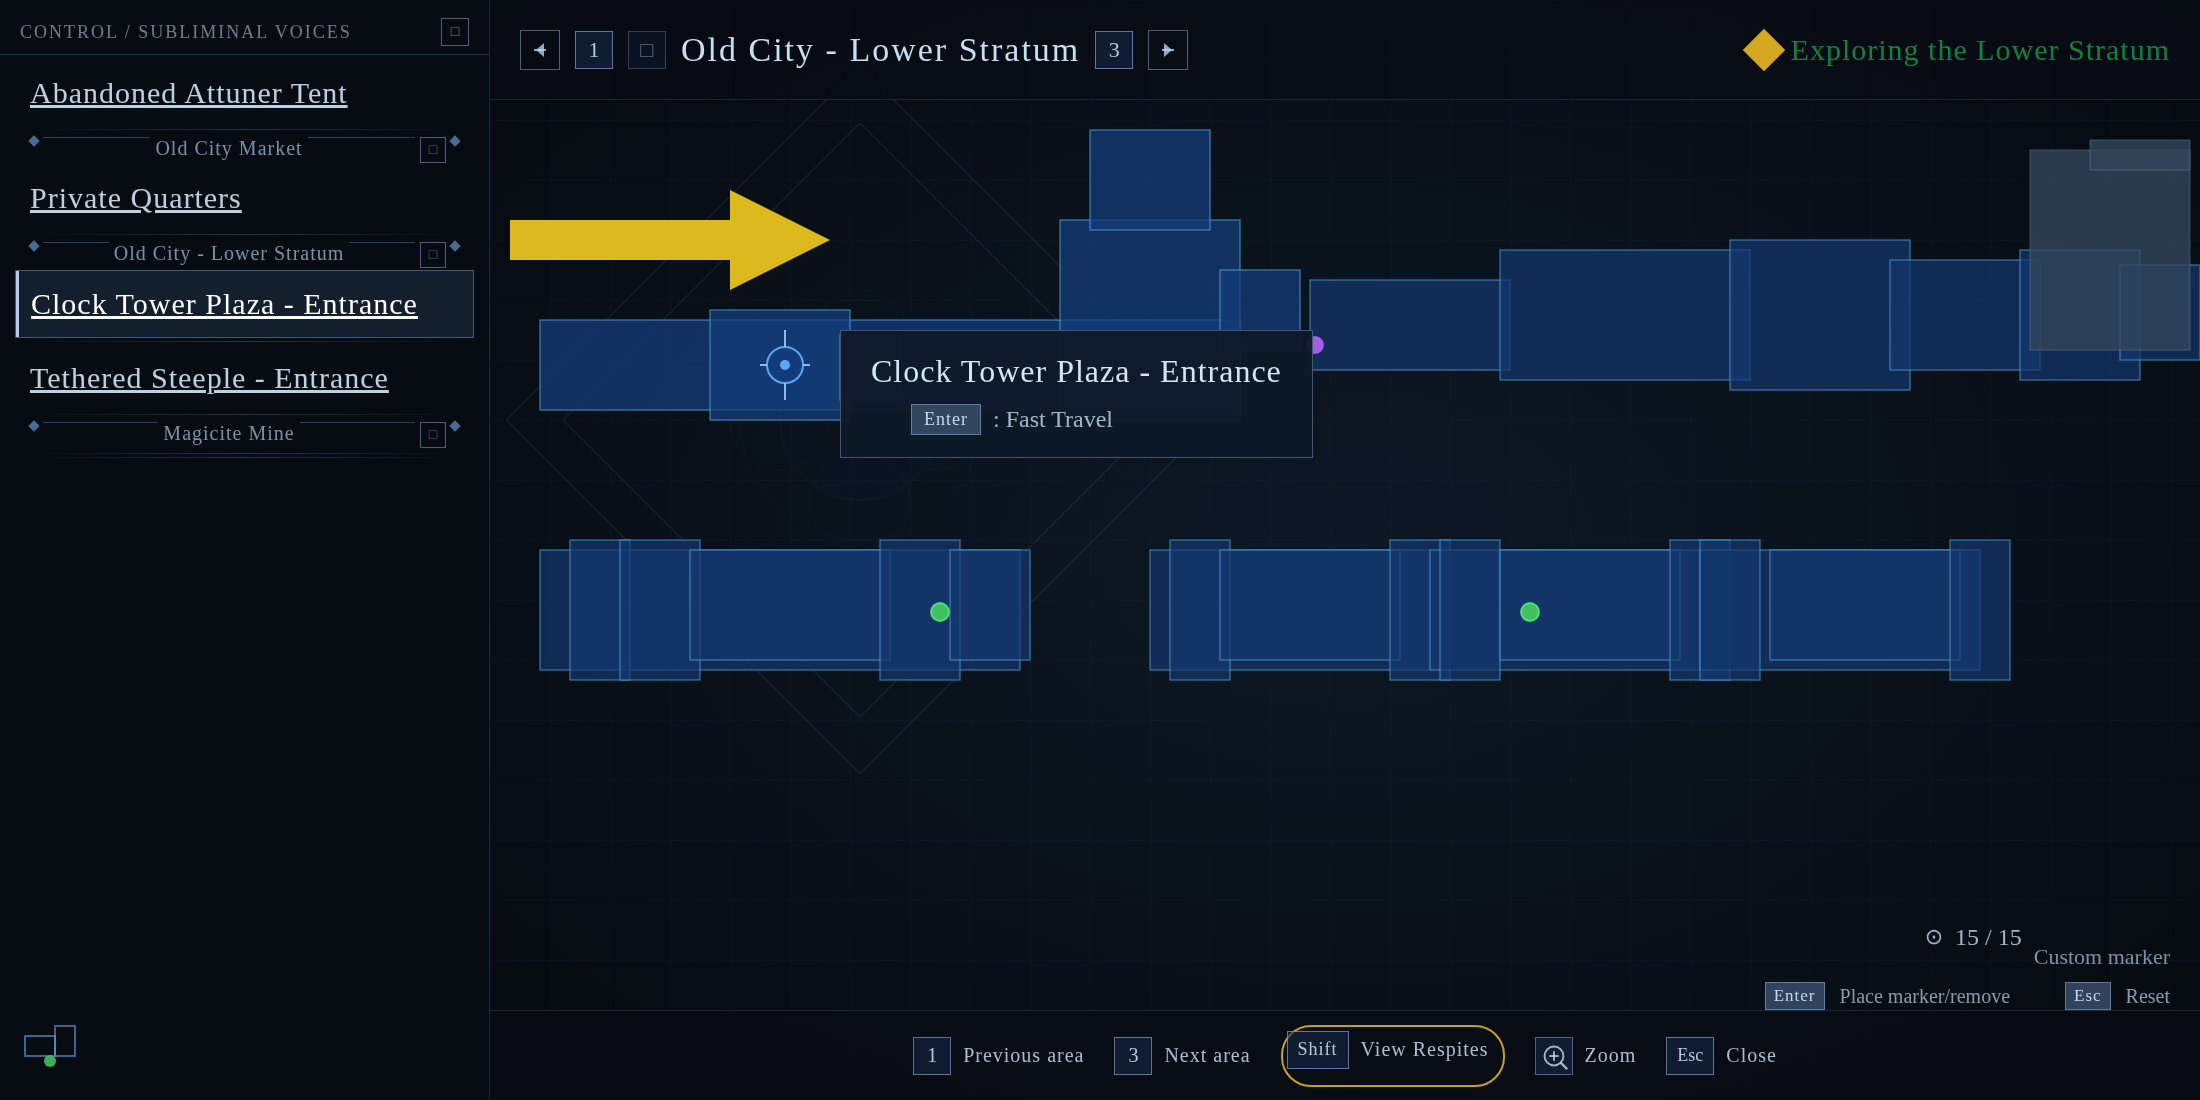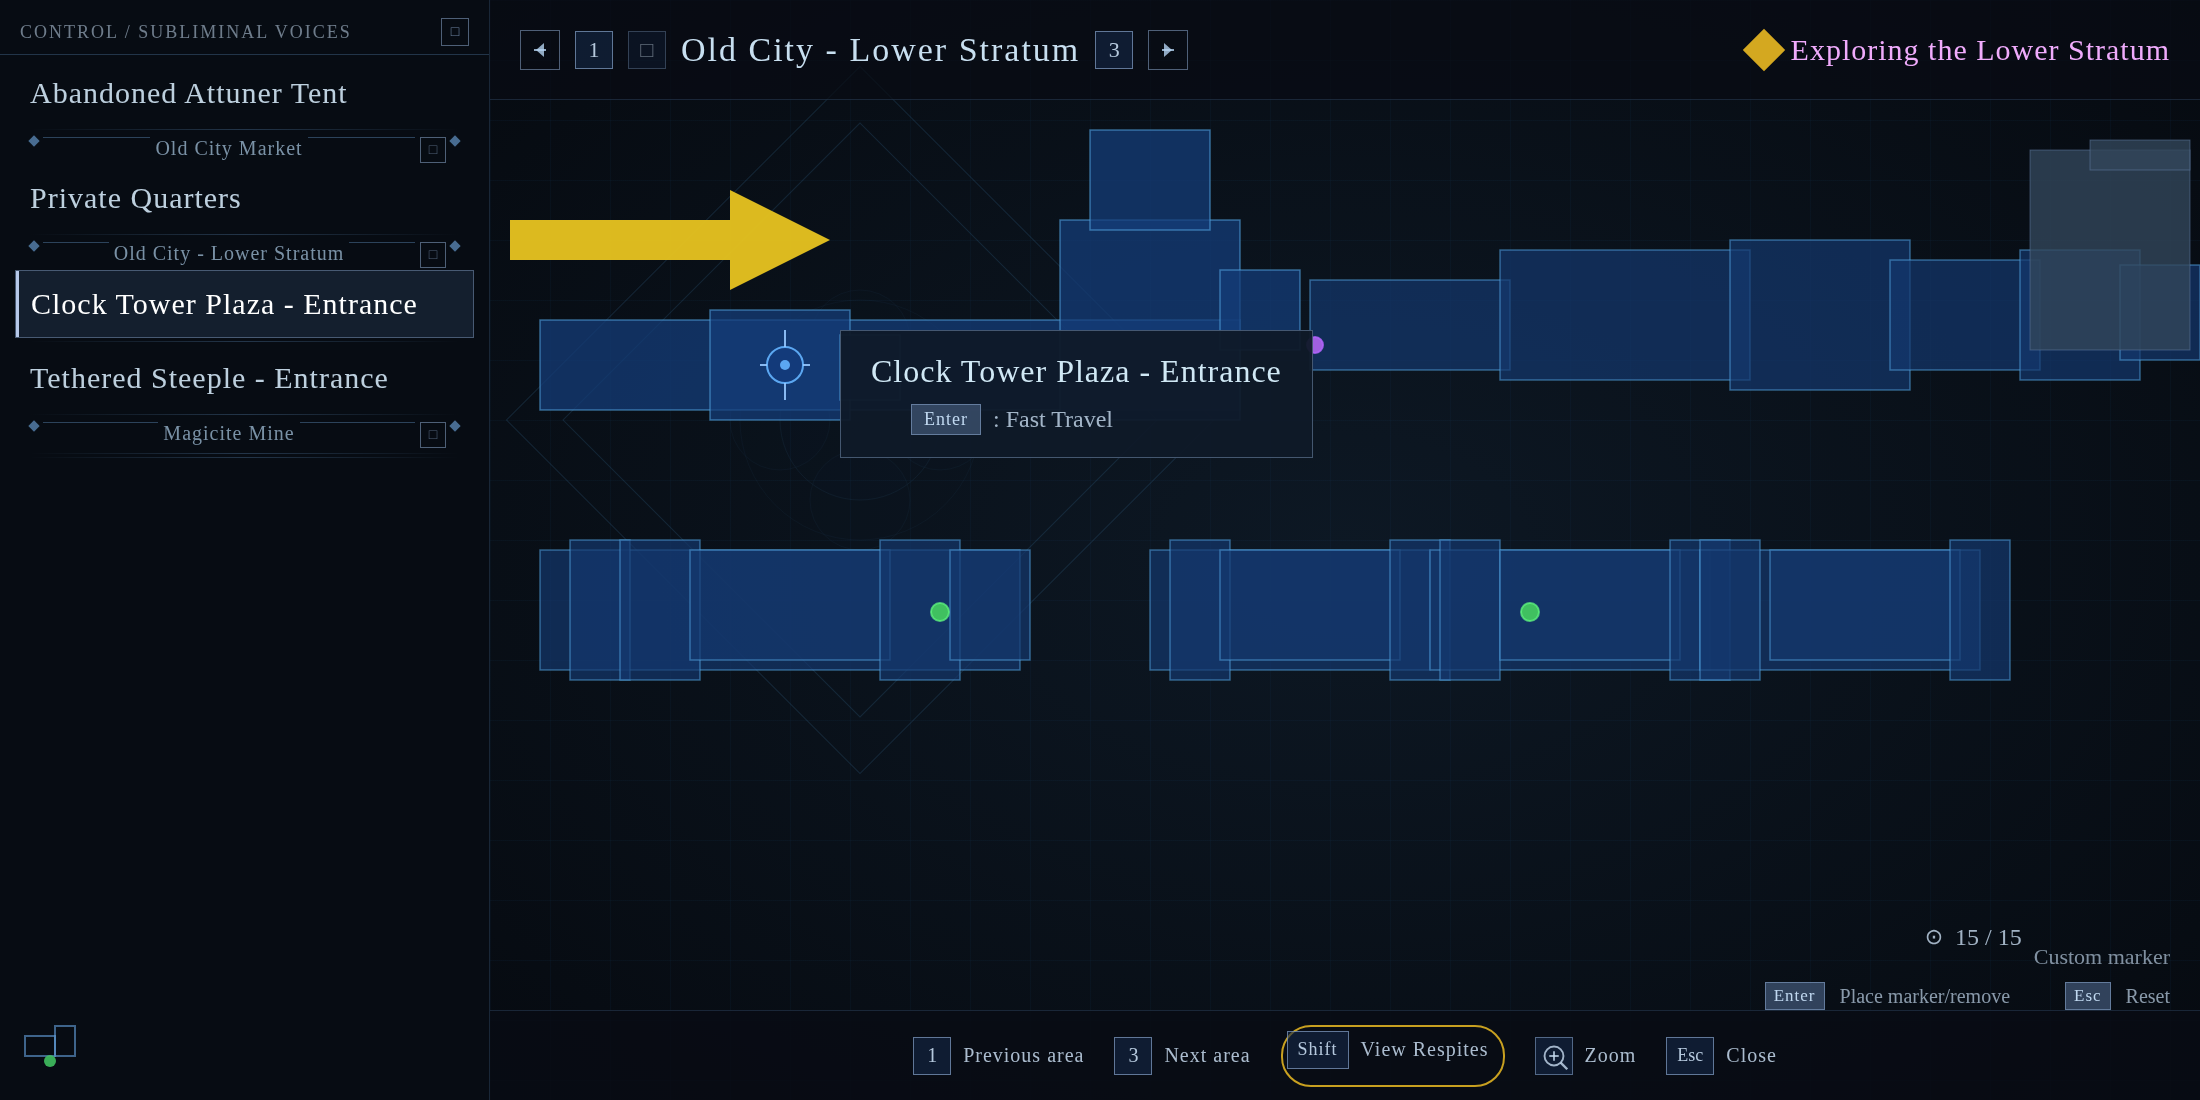--- a/index.html
+++ b/index.html
@@ -65,20 +65,21 @@
     .location-item {
       padding: 16px 15px;
       cursor: pointer;
       position: relative;
     }
     .location-item-text {
       color: rgba(210, 230, 245, 0.9);
       font-size: 30px;
       letter-spacing: 1px;
       font-weight: 300;
+      text-decoration: underline;
     }
     .location-item-text.selected {
       color: #ffffff;
     }
     .location-item.selected::before {
       content: '';
       position: absolute;
       left: 0; top: 0; bottom: 0;
       width: 3px;
       background: rgba(200, 220, 255, 0.9);
@@ -189,21 +190,21 @@
       align-items: center;
       gap: 12px;
     }
     .quest-diamond {
       width: 30px; height: 30px;
       background: #d4a820;
       transform: rotate(45deg);
       flex-shrink: 0;
     }
     .quest-text {
-      color: #f0abfc;
+      color: #15803d;
       font-size: 30px;
       letter-spacing: 1px;
     }
 
     
     .map-svg {
       position: absolute;
       inset: 0;
       width: 100%;
       height: 100%;

